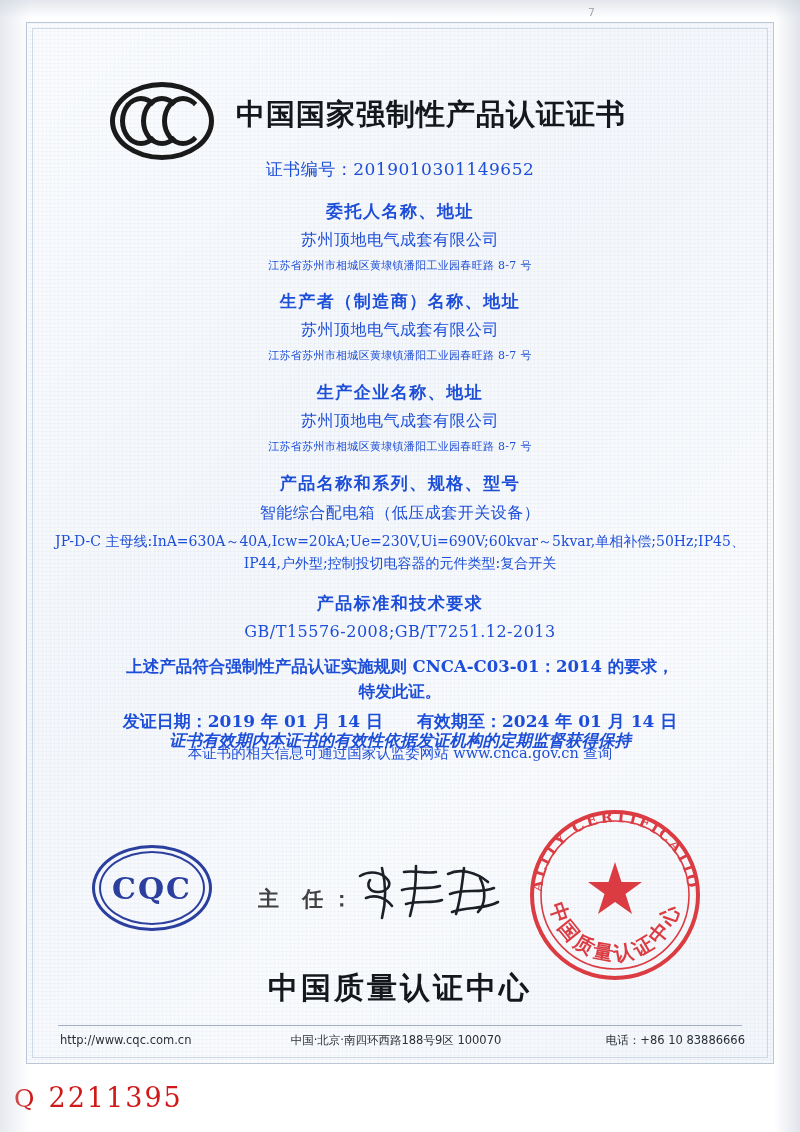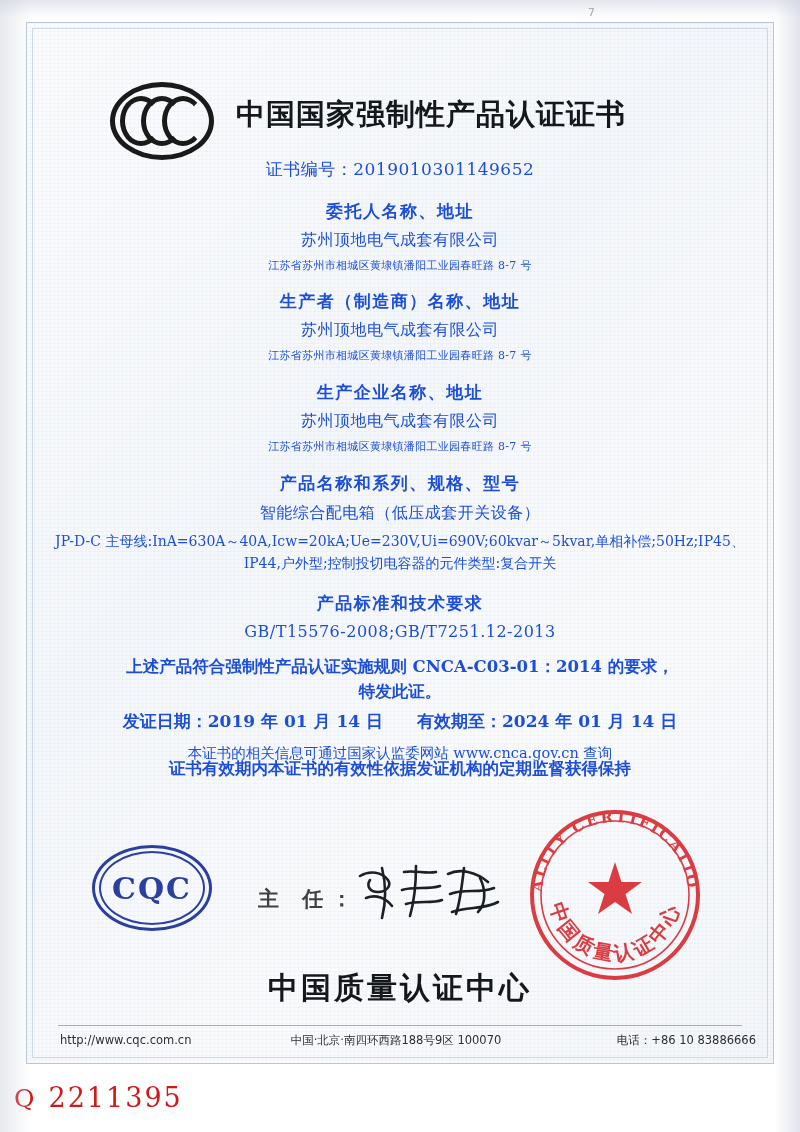--- a/index.html
+++ b/index.html
@@ -146,21 +146,21 @@
     line-height: 1.5;
   }
 
   .dates {
     top: 710px;
     font-size: 17px;
     font-weight: bold;
   }
   .dates .gap { display: inline-block; width: 34px; }
 
-  .note1 { top: 758px; font-size: 16.5px; font-weight: bold; }
+  .note1 { top: 730px; font-size: 16.5px; font-weight: bold; font-style: italic; }
   .note2 { top: 744px; font-size: 14.5px; }
 
   
   .cqc-logo {
     position: absolute;
     left: 92px; top: 845px;
     width: 120px; height: 86px;
   }
   .cqc-logo .oval-out {
     position: absolute; left: 0; top: 0;
@@ -233,21 +233,21 @@
   }
   .footer {
     position: absolute;
     top: 1033px;
     font-size: 11.5px;
     color: #2a2f36;
     font-family: "DejaVu Sans", "Liberation Sans", sans-serif;
   }
   .footer-left  { left: 60px; }
   .footer-mid   { left: 0; width: 792px; text-align: center; }
-  .footer-right { right: 44px; }
+  .footer-right { right: 55px; }
 
   
   .serial {
     position: absolute;
     left: 14px; top: 1082px;
     color: #d01a1a;
     font-family: "DejaVu Serif", "Liberation Serif", serif;
     font-size: 27px;
     letter-spacing: 2px;
     white-space: nowrap;

